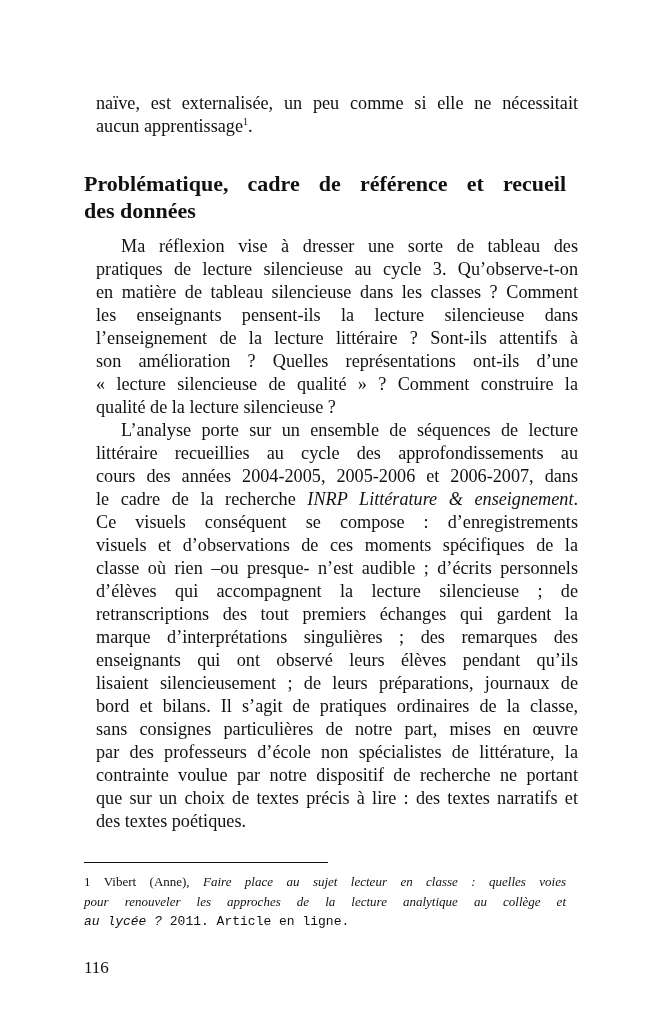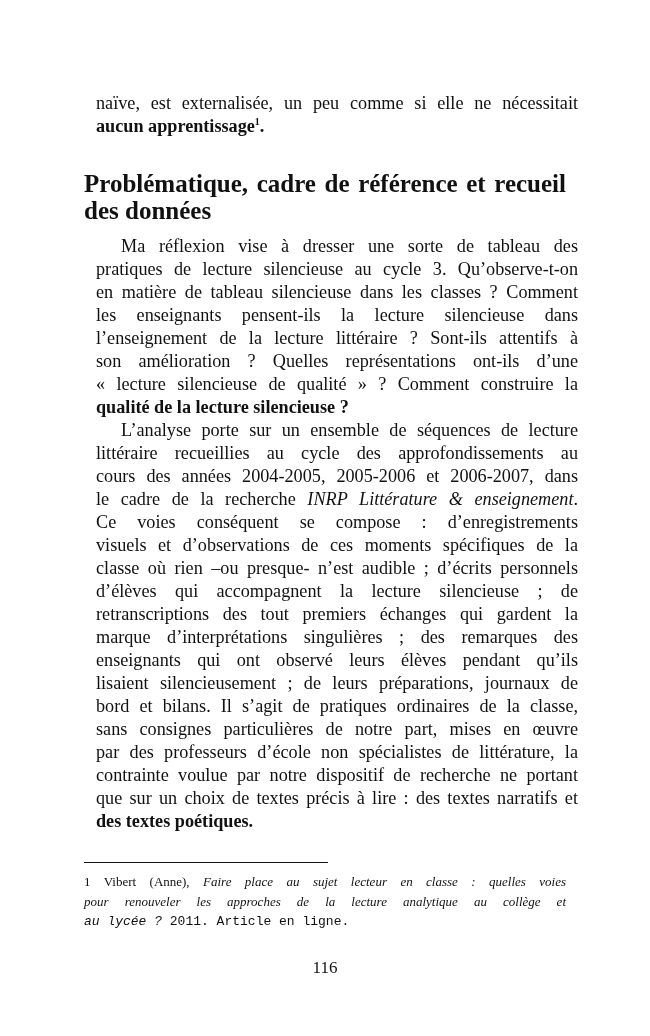--- a/index.html
+++ b/index.html
@@ -1,27 +1,27 @@
 <!DOCTYPE html>
 <html><head>
 <meta charset="utf-8">
 <style>
   html, body { margin: 0; padding: 0; background: #ffffff; }
   body { width: 650px; height: 1036px; position: relative; overflow: hidden; color: #111; font-family: "Liberation Serif", "DejaVu Serif", serif; }
   .page { position: absolute; left: 84px; top: 0; width: 482px; }
   .line { position: absolute; left: 0; width: 482px; font-size: 18.2px; line-height: 22px; white-space: nowrap; text-align: justify; text-align-last: justify; margin-left: 12px; }
-  .line.last { text-align-last: left; font-weight: bold; }
+  .line.last { text-align-last: left; }
   .line.indent { padding-left: 25px; width: 457px; }
-  .h { position: absolute; left: 0; width: 482px; font-size: 25px; font-weight: bold; line-height: 26px; white-space: nowrap; text-align: justify; text-align-last: justify; }
+  .h { position: absolute; left: 0; width: 482px; font-size: 22px; font-weight: bold; line-height: 26px; white-space: nowrap; text-align: justify; text-align-last: justify; }
   .h.last { text-align-last: left; }
   sup { font-size: 10px; line-height: 0; vertical-align: 7px; }
   .rule { position: absolute; left: 0; top: 862px; width: 244px; height: 1px; background: #111; }
   .fn { position: absolute; left: 0; width: 482px; font-size: 13px; line-height: 19px; white-space: nowrap; text-align: justify; text-align-last: justify; }
   .fn.last { text-align-last: left; font-family: Liberation Mono, monospace; }
-  .pagenum { position: absolute; left: 0; width: 482px; top: 958px; text-align: center; font-size: 17px; }
+  .pagenum { position: absolute; left: 0; width: 482px; top: 958px; font-size: 17px; }
   i { font-style: italic; }
 </style>
 </head>
 <body>
 
 <div class="page">
 
   <div class="line" style="top:92px">naïve, est externalisée, un peu comme si elle ne nécessitait</div>
   <div class="line last" style="top:115px"><span>aucun apprentissage</span><sup>1</sup><span>.</span></div>
 
@@ -34,21 +34,21 @@
   <div class="line" style="top:304px">les enseignants pensent-ils la lecture silencieuse dans</div>
   <div class="line" style="top:327px">l’enseignement de la lecture littéraire ? Sont-ils attentifs à</div>
   <div class="line" style="top:350px">son amélioration ? Quelles représentations ont-ils d’une</div>
   <div class="line" style="top:373px">« lecture silencieuse de qualité » ? Comment construire la</div>
   <div class="line last" style="top:396px">qualité de la lecture silencieuse ?</div>
 
   <div class="line indent" style="top:419px">L’analyse porte sur un ensemble de séquences de lecture</div>
   <div class="line" style="top:442px">littéraire recueillies au cycle des approfondissements au</div>
   <div class="line" style="top:465px">cours des années 2004-2005, 2005-2006 et 2006-2007, dans</div>
   <div class="line" style="top:488px"><span>le cadre de la recherche </span><i>INRP Littérature &amp; enseignement</i><span>.</span></div>
-  <div class="line" style="top:511px">Ce voies conséquent se compose : d’enregistrements</div>
+  <div class="line" style="top:511px">Ce visuels conséquent se compose : d’enregistrements</div>
   <div class="line" style="top:534px">visuels et d’observations de ces moments spécifiques de la</div>
   <div class="line" style="top:557px">classe où rien –ou presque- n’est audible ; d’écrits personnels</div>
   <div class="line" style="top:580px">d’élèves qui accompagnent la lecture silencieuse ; de</div>
   <div class="line" style="top:603px">retranscriptions des tout premiers échanges qui gardent la</div>
   <div class="line" style="top:626px">marque d’interprétations singulières ; des remarques des</div>
   <div class="line" style="top:649px">enseignants qui ont observé leurs élèves pendant qu’ils</div>
   <div class="line" style="top:672px">lisaient silencieusement ; de leurs préparations, journaux de</div>
   <div class="line" style="top:695px">bord et bilans. Il s’agit de pratiques ordinaires de la classe,</div>
   <div class="line" style="top:718px">sans consignes particulières de notre part, mises en œuvre</div>
   <div class="line" style="top:741px">par des professeurs d’école non spécialistes de littérature, la</div>

